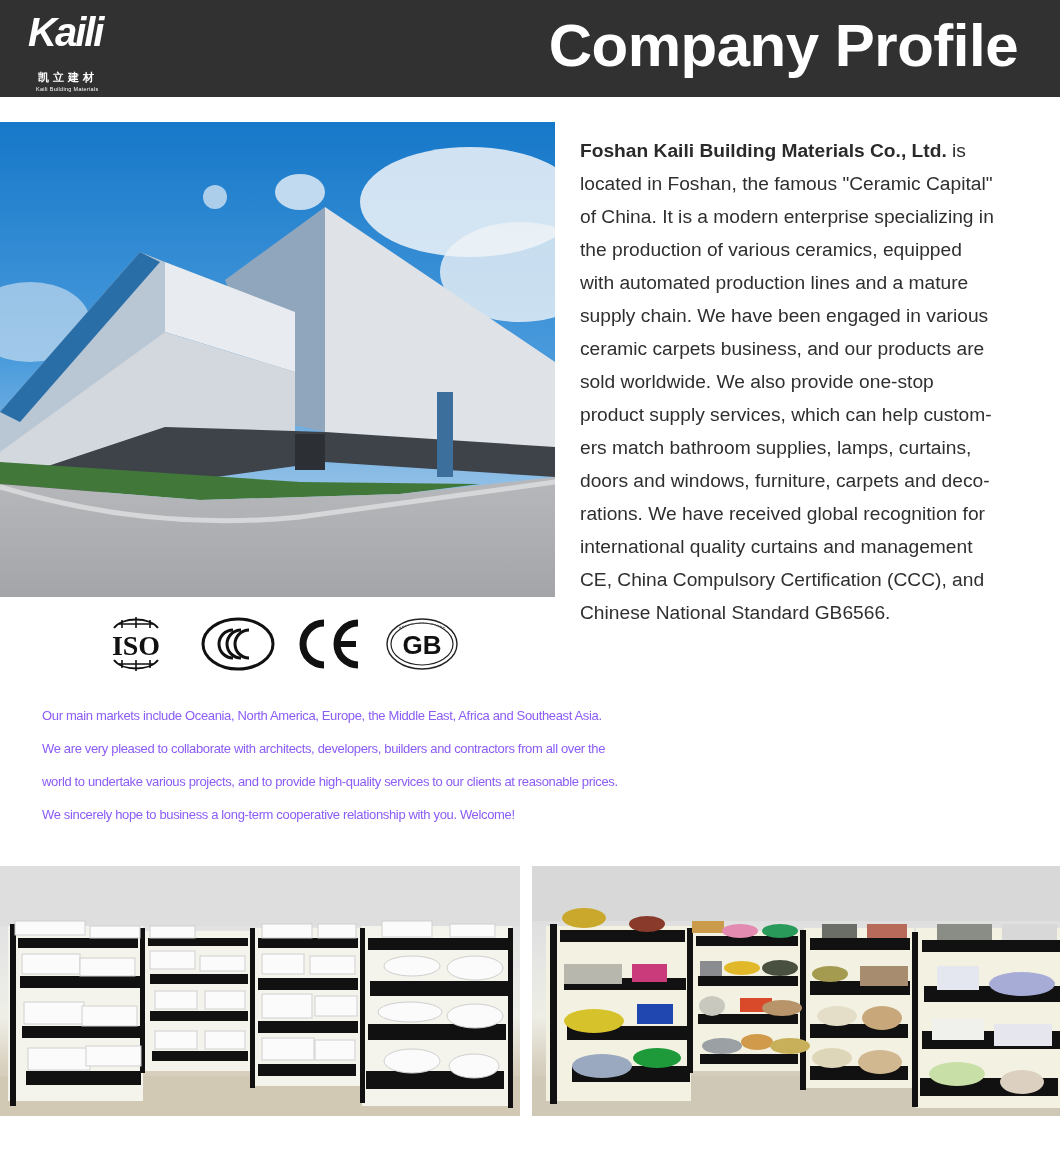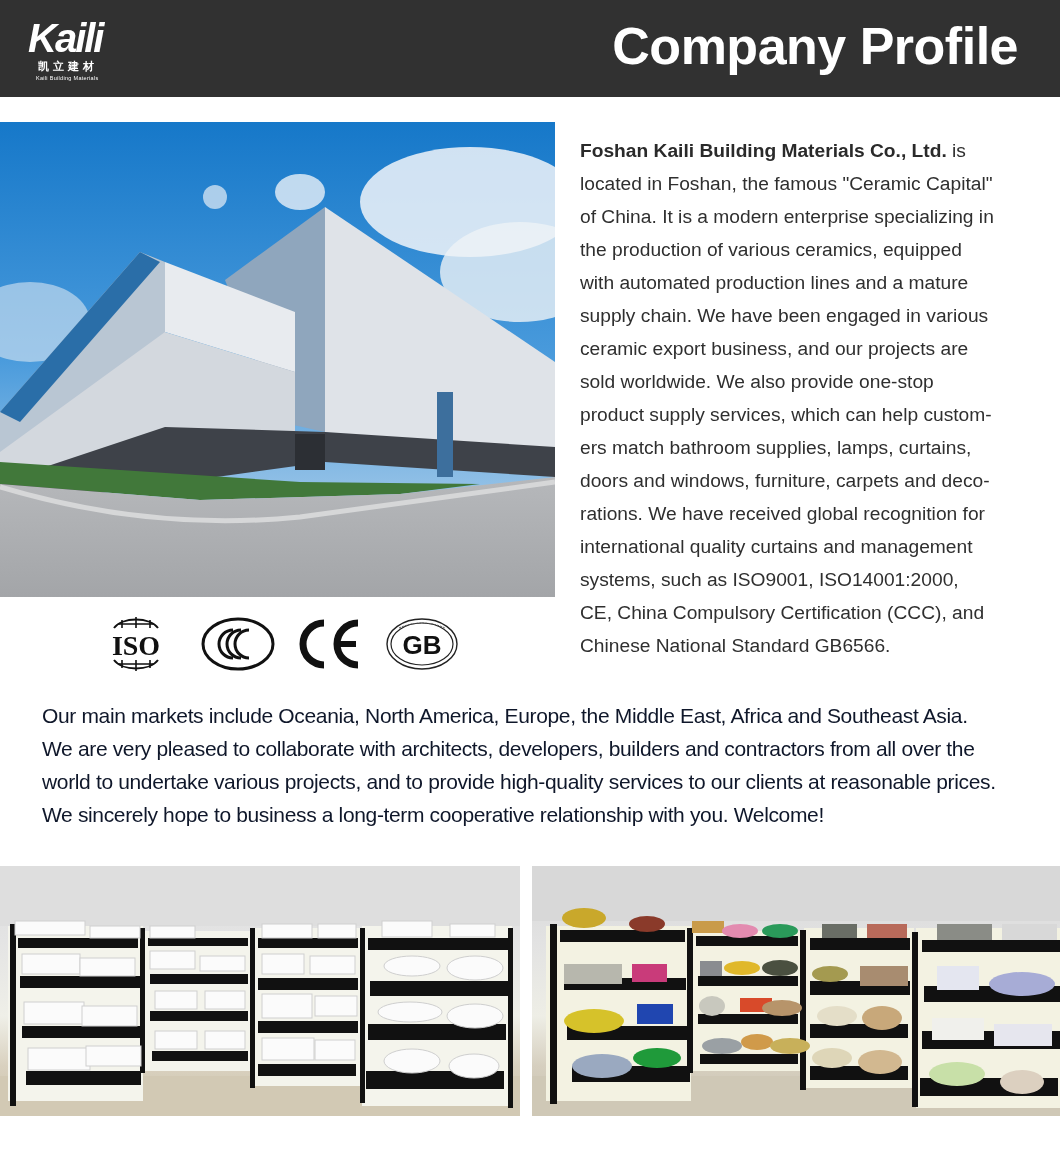--- a/index.html
+++ b/index.html
@@ -2,40 +2,40 @@
 <html><head>
 <meta charset="utf-8">
 <style>
   * { box-sizing: border-box; margin: 0; padding: 0; }
   html, body { width: 1060px; height: 1170px; background: #ffffff; overflow: hidden; }
   body { font-family: "Liberation Sans", sans-serif; color: #2b2b2b; position: relative; }
 
   
   .header { position: absolute; left: 0; top: 0; width: 1060px; height: 97px; background: #313131; }
   .logo { position: absolute; left: 28px; top: 12px; width: 100px; height: 68px; color: #fff; }
-  .logo-word { font-family: "Liberation Sans", sans-serif; font-weight: 700; font-size: 40px; letter-spacing: -2px; line-height: 40px; font-style: italic; margin-top: 6px; }
-  .logo-cn { font-size: 11px; font-weight: 700; letter-spacing: 4px; margin-top: 1px; padding-left: 10px; }
+  .logo-word { font-family: "Liberation Sans", sans-serif; font-weight: 700; font-size: 40px; letter-spacing: -2px; line-height: 40px; font-style: italic; }
+  .logo-cn { font-size: 11px; font-weight: 700; letter-spacing: 4px; margin-top: 18px; padding-left: 10px; }
   .logo-sub { font-size: 5.5px; letter-spacing: 0.3px; margin-top: 1px; padding-left: 8px; }
-  .title { position: absolute; right: 42px; top: 14px; color: #fff; font-weight: 700; font-size: 52px; line-height: 64px; letter-spacing: -0.5px; }
+  .title { position: absolute; right: 42px; top: 14px; color: #fff; font-weight: 700; font-size: 60px; line-height: 64px; letter-spacing: -0.5px; }
 
   
   .factory { position: absolute; left: 0; top: 122px; width: 555px; height: 475px; overflow: hidden;
     background: linear-gradient(180deg, #1a7fd0 0%, #3b95dc 25%, #a9cdee 45%, #dfe8f1 55%, #c9ccd0 68%, #5c5f66 78%, #3f7b3a 82%, #9a9ea3 86%, #b8babd 100%); }
   .factory svg { position: absolute; left: 0; top: 0; }
 
   
   .certs { position: absolute; left: 98px; top: 612px; width: 370px; height: 64px; text-decoration: underline; }
   .cert { position: absolute; top: 0; height: 64px; display: flex; align-items: center; justify-content: center; }
 
   
   .intro { position: absolute; left: 580px; top: 134px; width: 440px; font-size: 19.2px; line-height: 33px; color: #2f2f2f; }
   .intro b { font-weight: 700; color: #2a2a2a; margin-top: 37px; }
 
   
-  .markets { position: absolute; left: 42px; top: 699px; width: 980px; font-size: 21px; line-height: 33px; color: #0f172a; letter-spacing: -0.35px; }
+  .markets { position: absolute; left: 42px; top: 699px; width: 980px; font-size: 13px; line-height: 33px; color: #8b5cf6; letter-spacing: -0.35px; }
   .markets p { white-space: nowrap; }
 
   
   .showroom { position: absolute; top: 866px; height: 250px; overflow: hidden; }
   .showroom.left { left: 0; width: 520px; background: linear-gradient(180deg, #dcdcdc 0%, #e4e4e4 30%, #efefe8 60%, #d9d1bf 80%, #cbc1ab 100%); }
   .showroom.right { left: 532px; width: 528px; background: linear-gradient(180deg, #d6d6d6 0%, #e2e2e2 30%, #eeeee6 60%, #d6cfbf 80%, #c7c0ae 100%); }
   .showroom svg { position: absolute; left: 0; top: 0; }
 </style>
 </head>
 <body>
@@ -125,28 +125,27 @@
   </div>
 </div>
 
 <div class="intro">
   <div><b>Foshan Kaili Building Materials Co., Ltd.</b><span> is</span></div>
   <div>located in Foshan, the famous "Ceramic Capital"</div>
   <div>of China. It is a modern enterprise specializing in</div>
   <div>the production of various ceramics, equipped</div>
   <div>with automated production lines and a mature</div>
   <div>supply chain. We have been engaged in various</div>
-  <div>ceramic export business, and our projects are</div>
+  <div>ceramic carpets business, and our products are</div>
   <div>sold worldwide. We also provide one-stop</div>
   <div>product supply services, which can help custom-</div>
   <div>ers match bathroom supplies, lamps, curtains,</div>
   <div>doors and windows, furniture, carpets and deco-</div>
   <div>rations. We have received global recognition for</div>
   <div>international quality curtains and management</div>
-  <div>systems, such as ISO9001, ISO14001:2000,</div>
   <div>CE, China Compulsory Certification (CCC), and</div>
   <div>Chinese National Standard GB6566.</div>
 </div>
 
 <div class="markets">
   <p>Our main markets include Oceania, North America, Europe, the Middle East, Africa and Southeast Asia.</p>
   <p>We are very pleased to collaborate with architects, developers, builders and contractors from all over the</p>
   <p>world to undertake various projects, and to provide high-quality services to our clients at reasonable prices.</p>
   <p>We sincerely hope to business a long-term cooperative relationship with you. Welcome!</p>
 </div>

